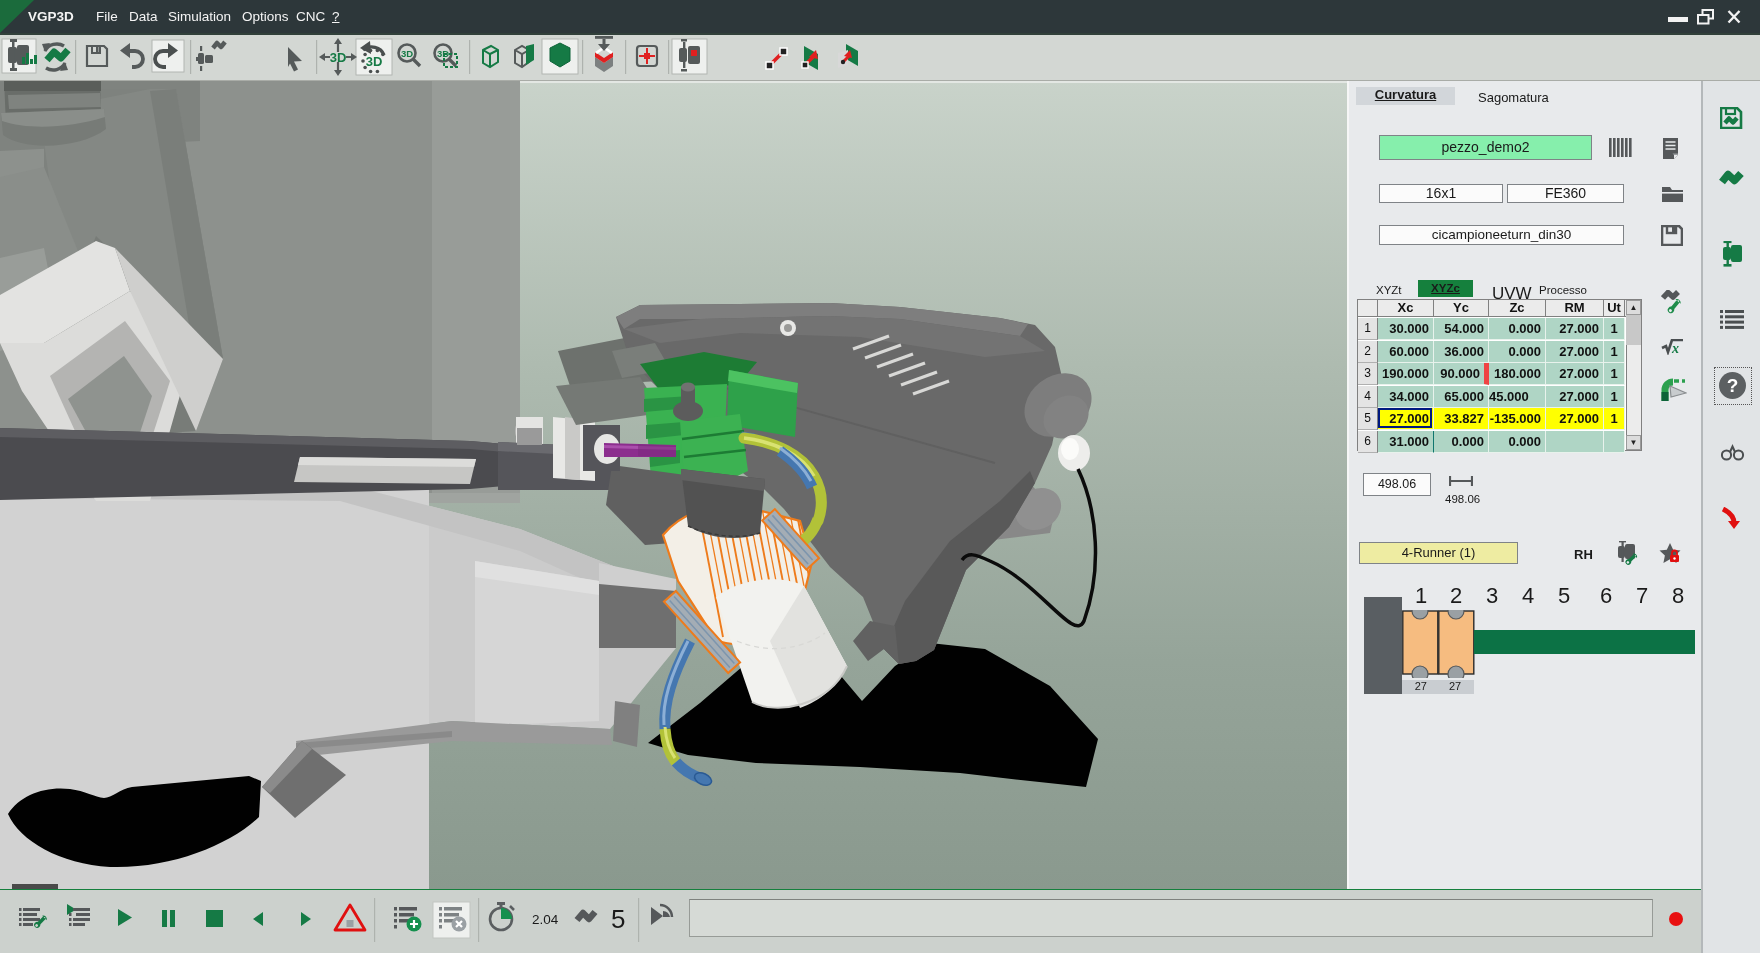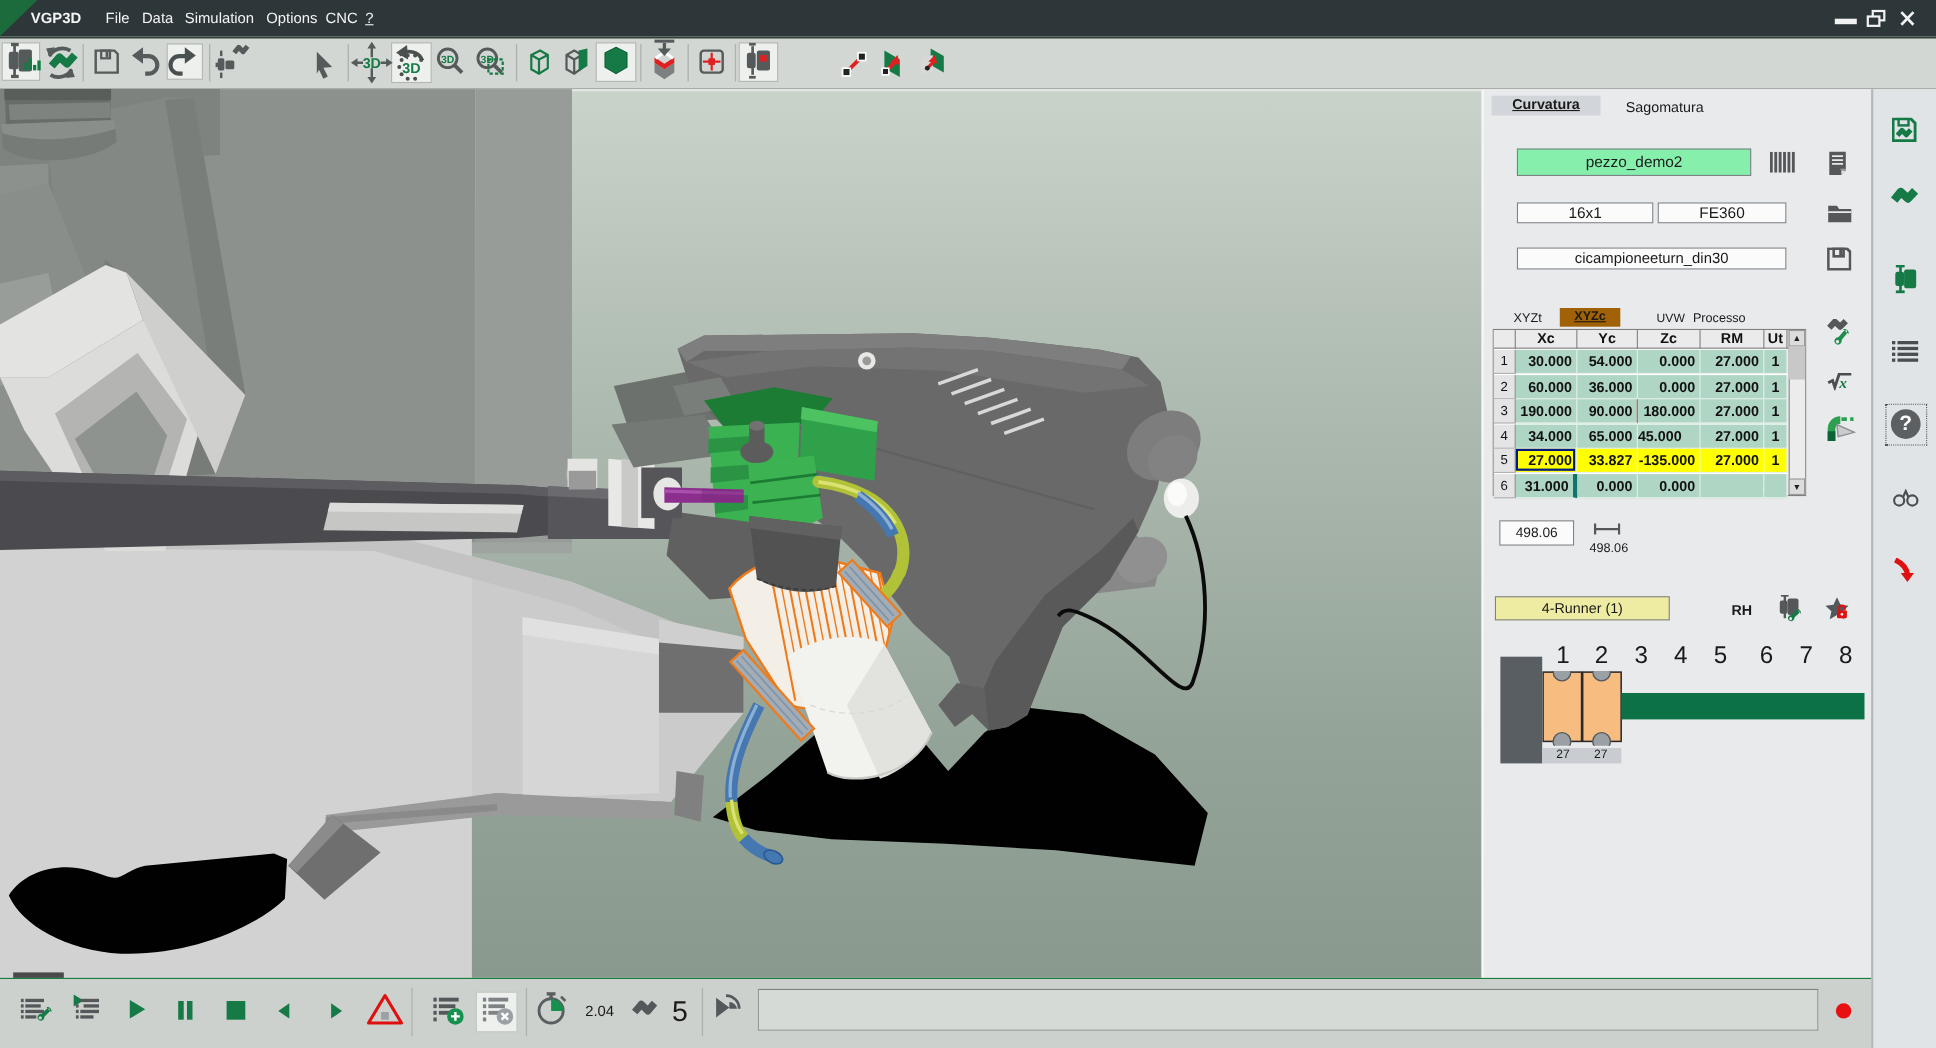--- a/index.html
+++ b/index.html
@@ -325,22 +325,22 @@
 <path d="M1,3 h8 l2,3 h11 v12 h-21 z" fill="#55585a"></path>
       <path d="M1,8 h21 v1.6 h-21 z" fill="#e8eaec"></path>
     </svg>
     <div class="fld" style="left:30px;top:144px;width:245px;height:20px;font-size:13.5px;line-height:18px">cicampioneeturn_din30</div>
     <svg class="abs" style="left:312px;top:144px" width="22" height="21">
 <path d="M1,1 h17 l3,3 v16 h-20 z" fill="none" stroke="#55585a" stroke-width="2.6"></path>
 <rect x="6" y="1" width="9" height="7" fill="none" stroke="#55585a" stroke-width="2.4"></rect>
       <rect x="11" y="2" width="3" height="5" fill="#55585a"></rect>
     </svg>
     <div class="abs" style="left:27px;top:203px;font-size:11.5px;color:#1a1a1a">XYZt</div>
-    <div class="abs" style="left:69px;top:199px;width:55px;height:17px;background:#a16207;text-align:center;font-size:11.5px;font-weight:bold;text-decoration:underline;color:#1a1a1a;line-height:16px">XYZc</div>
-    <div class="abs" style="left:157px;top:203px;font-size:11px;color:#1a1a1a">UVW</div>
+    <div class="abs" style="left:69px;top:199px;width:55px;height:17px;background:#15803d;text-align:center;font-size:11.5px;font-weight:bold;text-decoration:underline;color:#1a1a1a;line-height:16px">XYZc</div>
+    <div class="abs" style="left:143px;top:203px;font-size:17px;color:#1a1a1a">UVW</div>
     <div class="abs" style="left:190px;top:203px;font-size:11.5px;color:#1a1a1a">Processo</div>
     <div class="abs" style="left:8px;top:218px;width:285px;height:152px;background:#fff;border:1px solid #808080">
       <div class="abs" style="left:0;top:0;width:283px;height:17px;background:#ebebeb;border-bottom:1px solid #808080"></div>
       <div class="abs" style="left:0px;top:0;width:20px;height:17px;border-right:1px solid #808080;font-size:13px;font-weight:bold;text-align:center;color:#111;line-height:16px"></div>
       <div class="abs" style="left:20px;top:0;width:56px;height:17px;border-right:1px solid #808080;font-size:13px;font-weight:bold;text-align:center;color:#111;line-height:16px">Xc</div>
       <div class="abs" style="left:76px;top:0;width:55px;height:17px;border-right:1px solid #808080;font-size:13px;font-weight:bold;text-align:center;color:#111;line-height:16px">Yc</div>
       <div class="abs" style="left:131px;top:0;width:57px;height:17px;border-right:1px solid #808080;font-size:13px;font-weight:bold;text-align:center;color:#111;line-height:16px">Zc</div>
       <div class="abs" style="left:188px;top:0;width:58px;height:17px;border-right:1px solid #808080;font-size:13px;font-weight:bold;text-align:center;color:#111;line-height:16px">RM</div>
       <div class="abs" style="left:246px;top:0;width:21px;height:17px;border-right:1px solid #808080;font-size:13px;font-weight:bold;text-align:center;color:#111;line-height:16px">Ut</div>
       <div class="abs" style="left:0;top:18px;width:20px;height:22px;background:#e4e4e4;border-right:1px solid #808080;border-bottom:1px solid #b0b0b0;font-size:12px;text-align:center;line-height:21px;color:#111">1</div>
@@ -350,39 +350,39 @@
       <div class="abs" style="left:188px;top:18px;width:58px;height:22px;background:#afd5c5;border-right:1px solid #e8f2ec;border-bottom:1px solid #e8f2ec;font-size:13px;font-weight:bold;text-align:right;padding-right:4px;line-height:21px;color:#111">27.000</div>
       <div class="abs" style="left:246px;top:18px;width:21px;height:22px;background:#afd5c5;border-right:1px solid #e8f2ec;border-bottom:1px solid #e8f2ec;font-size:13px;font-weight:bold;text-align:center;line-height:21px;color:#111">1</div>
       <div class="abs" style="left:0;top:41px;width:20px;height:22px;background:#e4e4e4;border-right:1px solid #808080;border-bottom:1px solid #b0b0b0;font-size:12px;text-align:center;line-height:21px;color:#111">2</div>
       <div class="abs" style="left:20px;top:41px;width:56px;height:22px;background:#afd5c5;border-right:1px solid #e8f2ec;border-bottom:1px solid #e8f2ec;font-size:13px;font-weight:bold;text-align:right;padding-right:4px;line-height:21px;color:#111">60.000</div>
       <div class="abs" style="left:76px;top:41px;width:55px;height:22px;background:#afd5c5;border-right:1px solid #e8f2ec;border-bottom:1px solid #e8f2ec;font-size:13px;font-weight:bold;text-align:right;padding-right:4px;line-height:21px;color:#111">36.000</div>
       <div class="abs" style="left:131px;top:41px;width:57px;height:22px;background:#afd5c5;border-right:1px solid #e8f2ec;border-bottom:1px solid #e8f2ec;font-size:13px;font-weight:bold;text-align:right;padding-right:4px;line-height:21px;color:#111">0.000</div>
       <div class="abs" style="left:188px;top:41px;width:58px;height:22px;background:#afd5c5;border-right:1px solid #e8f2ec;border-bottom:1px solid #e8f2ec;font-size:13px;font-weight:bold;text-align:right;padding-right:4px;line-height:21px;color:#111">27.000</div>
       <div class="abs" style="left:246px;top:41px;width:21px;height:22px;background:#afd5c5;border-right:1px solid #e8f2ec;border-bottom:1px solid #e8f2ec;font-size:13px;font-weight:bold;text-align:center;line-height:21px;color:#111">1</div>
       <div class="abs" style="left:0;top:63px;width:20px;height:22px;background:#e4e4e4;border-right:1px solid #808080;border-bottom:1px solid #b0b0b0;font-size:12px;text-align:center;line-height:21px;color:#111">3</div>
       <div class="abs" style="left:20px;top:63px;width:56px;height:22px;background:#afd5c5;border-right:1px solid #e8f2ec;border-bottom:1px solid #e8f2ec;font-size:13px;font-weight:bold;text-align:right;padding-right:4px;line-height:21px;color:#111">190.000</div>
-      <div class="abs" style="left:76px;top:63px;width:55px;height:22px;background:#afd5c5;border-right:1px solid #ef4444;border-bottom:1px solid #e8f2ec;font-size:13px;font-weight:bold;text-align:right;padding-right:4px;line-height:21px;color:#111">90.000</div>
+      <div class="abs" style="left:76px;top:63px;width:55px;height:22px;background:#afd5c5;border-right:5px solid #ef4444;border-bottom:1px solid #e8f2ec;font-size:13px;font-weight:bold;text-align:right;padding-right:4px;line-height:21px;color:#111">90.000</div>
       <div class="abs" style="left:131px;top:63px;width:57px;height:22px;background:#afd5c5;border-right:1px solid #e8f2ec;border-bottom:1px solid #e8f2ec;font-size:13px;font-weight:bold;text-align:right;padding-right:4px;line-height:21px;color:#111">180.000</div>
       <div class="abs" style="left:188px;top:63px;width:58px;height:22px;background:#afd5c5;border-right:1px solid #e8f2ec;border-bottom:1px solid #e8f2ec;font-size:13px;font-weight:bold;text-align:right;padding-right:4px;line-height:21px;color:#111">27.000</div>
       <div class="abs" style="left:246px;top:63px;width:21px;height:22px;background:#afd5c5;border-right:1px solid #e8f2ec;border-bottom:1px solid #e8f2ec;font-size:13px;font-weight:bold;text-align:center;line-height:21px;color:#111">1</div>
       <div class="abs" style="left:0;top:86px;width:20px;height:22px;background:#e4e4e4;border-right:1px solid #808080;border-bottom:1px solid #b0b0b0;font-size:12px;text-align:center;line-height:21px;color:#111">4</div>
       <div class="abs" style="left:20px;top:86px;width:56px;height:22px;background:#afd5c5;border-right:1px solid #e8f2ec;border-bottom:1px solid #e8f2ec;font-size:13px;font-weight:bold;text-align:right;padding-right:4px;line-height:21px;color:#111">34.000</div>
       <div class="abs" style="left:76px;top:86px;width:55px;height:22px;background:#afd5c5;border-right:1px solid #e8f2ec;border-bottom:1px solid #e8f2ec;font-size:13px;font-weight:bold;text-align:right;padding-right:4px;line-height:21px;color:#111">65.000</div>
       <div class="abs" style="left:131px;top:86px;width:57px;height:22px;background:#afd5c5;border-right:1px solid #e8f2ec;border-bottom:1px solid #e8f2ec;font-size:13px;font-weight:bold;padding-right:4px;line-height:21px;color:#111">45.000</div>
       <div class="abs" style="left:188px;top:86px;width:58px;height:22px;background:#afd5c5;border-right:1px solid #e8f2ec;border-bottom:1px solid #e8f2ec;font-size:13px;font-weight:bold;text-align:right;padding-right:4px;line-height:21px;color:#111">27.000</div>
       <div class="abs" style="left:246px;top:86px;width:21px;height:22px;background:#afd5c5;border-right:1px solid #e8f2ec;border-bottom:1px solid #e8f2ec;font-size:13px;font-weight:bold;text-align:center;line-height:21px;color:#111">1</div>
       <div class="abs" style="left:0;top:108px;width:20px;height:22px;background:#e4e4e4;border-right:1px solid #808080;border-bottom:1px solid #b0b0b0;font-size:12px;text-align:center;line-height:21px;color:#111">5</div>
       <div class="abs" style="left:20px;top:108px;width:56px;height:22px;background:#ffff00;border-right:1px solid #e8f2ec;border-bottom:1px solid #e8f2ec;font-size:13px;font-weight:bold;text-align:right;padding-right:4px;line-height:21px;color:#111">27.000</div>
       <div class="abs" style="left:76px;top:108px;width:55px;height:22px;background:#ffff00;border-right:1px solid #e8f2ec;border-bottom:1px solid #e8f2ec;font-size:13px;font-weight:bold;text-align:right;padding-right:4px;line-height:21px;color:#111">33.827</div>
       <div class="abs" style="left:131px;top:108px;width:57px;height:22px;background:#ffff00;border-right:1px solid #e8f2ec;border-bottom:1px solid #e8f2ec;font-size:13px;font-weight:bold;text-align:right;padding-right:4px;line-height:21px;color:#111">-135.000</div>
       <div class="abs" style="left:188px;top:108px;width:58px;height:22px;background:#ffff00;border-right:1px solid #e8f2ec;border-bottom:1px solid #e8f2ec;font-size:13px;font-weight:bold;text-align:right;padding-right:4px;line-height:21px;color:#111">27.000</div>
       <div class="abs" style="left:246px;top:108px;width:21px;height:22px;background:#ffff00;border-right:1px solid #e8f2ec;border-bottom:1px solid #e8f2ec;font-size:13px;font-weight:bold;text-align:center;line-height:21px;color:#111">1</div>
       <div class="abs" style="left:20px;top:108px;width:54px;height:20px;border:2px solid #001a80"></div>
       <div class="abs" style="left:0;top:131px;width:20px;height:22px;background:#e4e4e4;border-right:1px solid #808080;border-bottom:1px solid #b0b0b0;font-size:12px;text-align:center;line-height:21px;color:#111">6</div>
-      <div class="abs" style="left:20px;top:131px;width:56px;height:22px;background:#afd5c5;border-right:4px solid #0f766e;border-bottom:1px solid #e8f2ec;font-size:13px;font-weight:bold;text-align:right;padding-right:4px;line-height:21px;color:#111">31.000</div>
+      <div class="abs" style="left:20px;top:131px;width:56px;height:22px;background:#afd5c5;border-right:1px solid #0f766e;border-bottom:1px solid #e8f2ec;font-size:13px;font-weight:bold;text-align:right;padding-right:4px;line-height:21px;color:#111">31.000</div>
       <div class="abs" style="left:76px;top:131px;width:55px;height:22px;background:#afd5c5;border-right:1px solid #e8f2ec;border-bottom:1px solid #e8f2ec;font-size:13px;font-weight:bold;text-align:right;padding-right:4px;line-height:21px;color:#111">0.000</div>
       <div class="abs" style="left:131px;top:131px;width:57px;height:22px;background:#afd5c5;border-right:1px solid #e8f2ec;border-bottom:1px solid #e8f2ec;font-size:13px;font-weight:bold;text-align:right;padding-right:4px;line-height:21px;color:#111">0.000</div>
       <div class="abs" style="left:188px;top:131px;width:58px;height:22px;background:#afd5c5;border-right:1px solid #e8f2ec;border-bottom:1px solid #e8f2ec;font-size:13px;font-weight:bold;text-align:right;padding-right:4px;line-height:21px;color:#111"></div>
       <div class="abs" style="left:246px;top:131px;width:21px;height:22px;background:#afd5c5;border-right:1px solid #e8f2ec;border-bottom:1px solid #e8f2ec;font-size:13px;font-weight:bold;text-align:center;line-height:21px;color:#111"></div>
       <div class="abs" style="left:268px;top:0;width:15px;height:150px;background:#ececec;border-left:1px solid #808080"></div>
       <div class="abs" style="left:268px;top:0;width:15px;height:15px;background:#dcdcdc;border:1px solid #9a9a9a;font-size:8px;text-align:center;line-height:14px;color:#222">▲</div>
       <div class="abs" style="left:268px;top:135px;width:15px;height:15px;background:#dcdcdc;border:1px solid #9a9a9a;font-size:8px;text-align:center;line-height:14px;color:#222">▼</div>
       <div class="abs" style="left:268px;top:15px;width:15px;height:30px;background:#c8c8c8"></div>
     </div>
     <svg class="abs" style="left:312px;top:209px" width="24" height="24">

